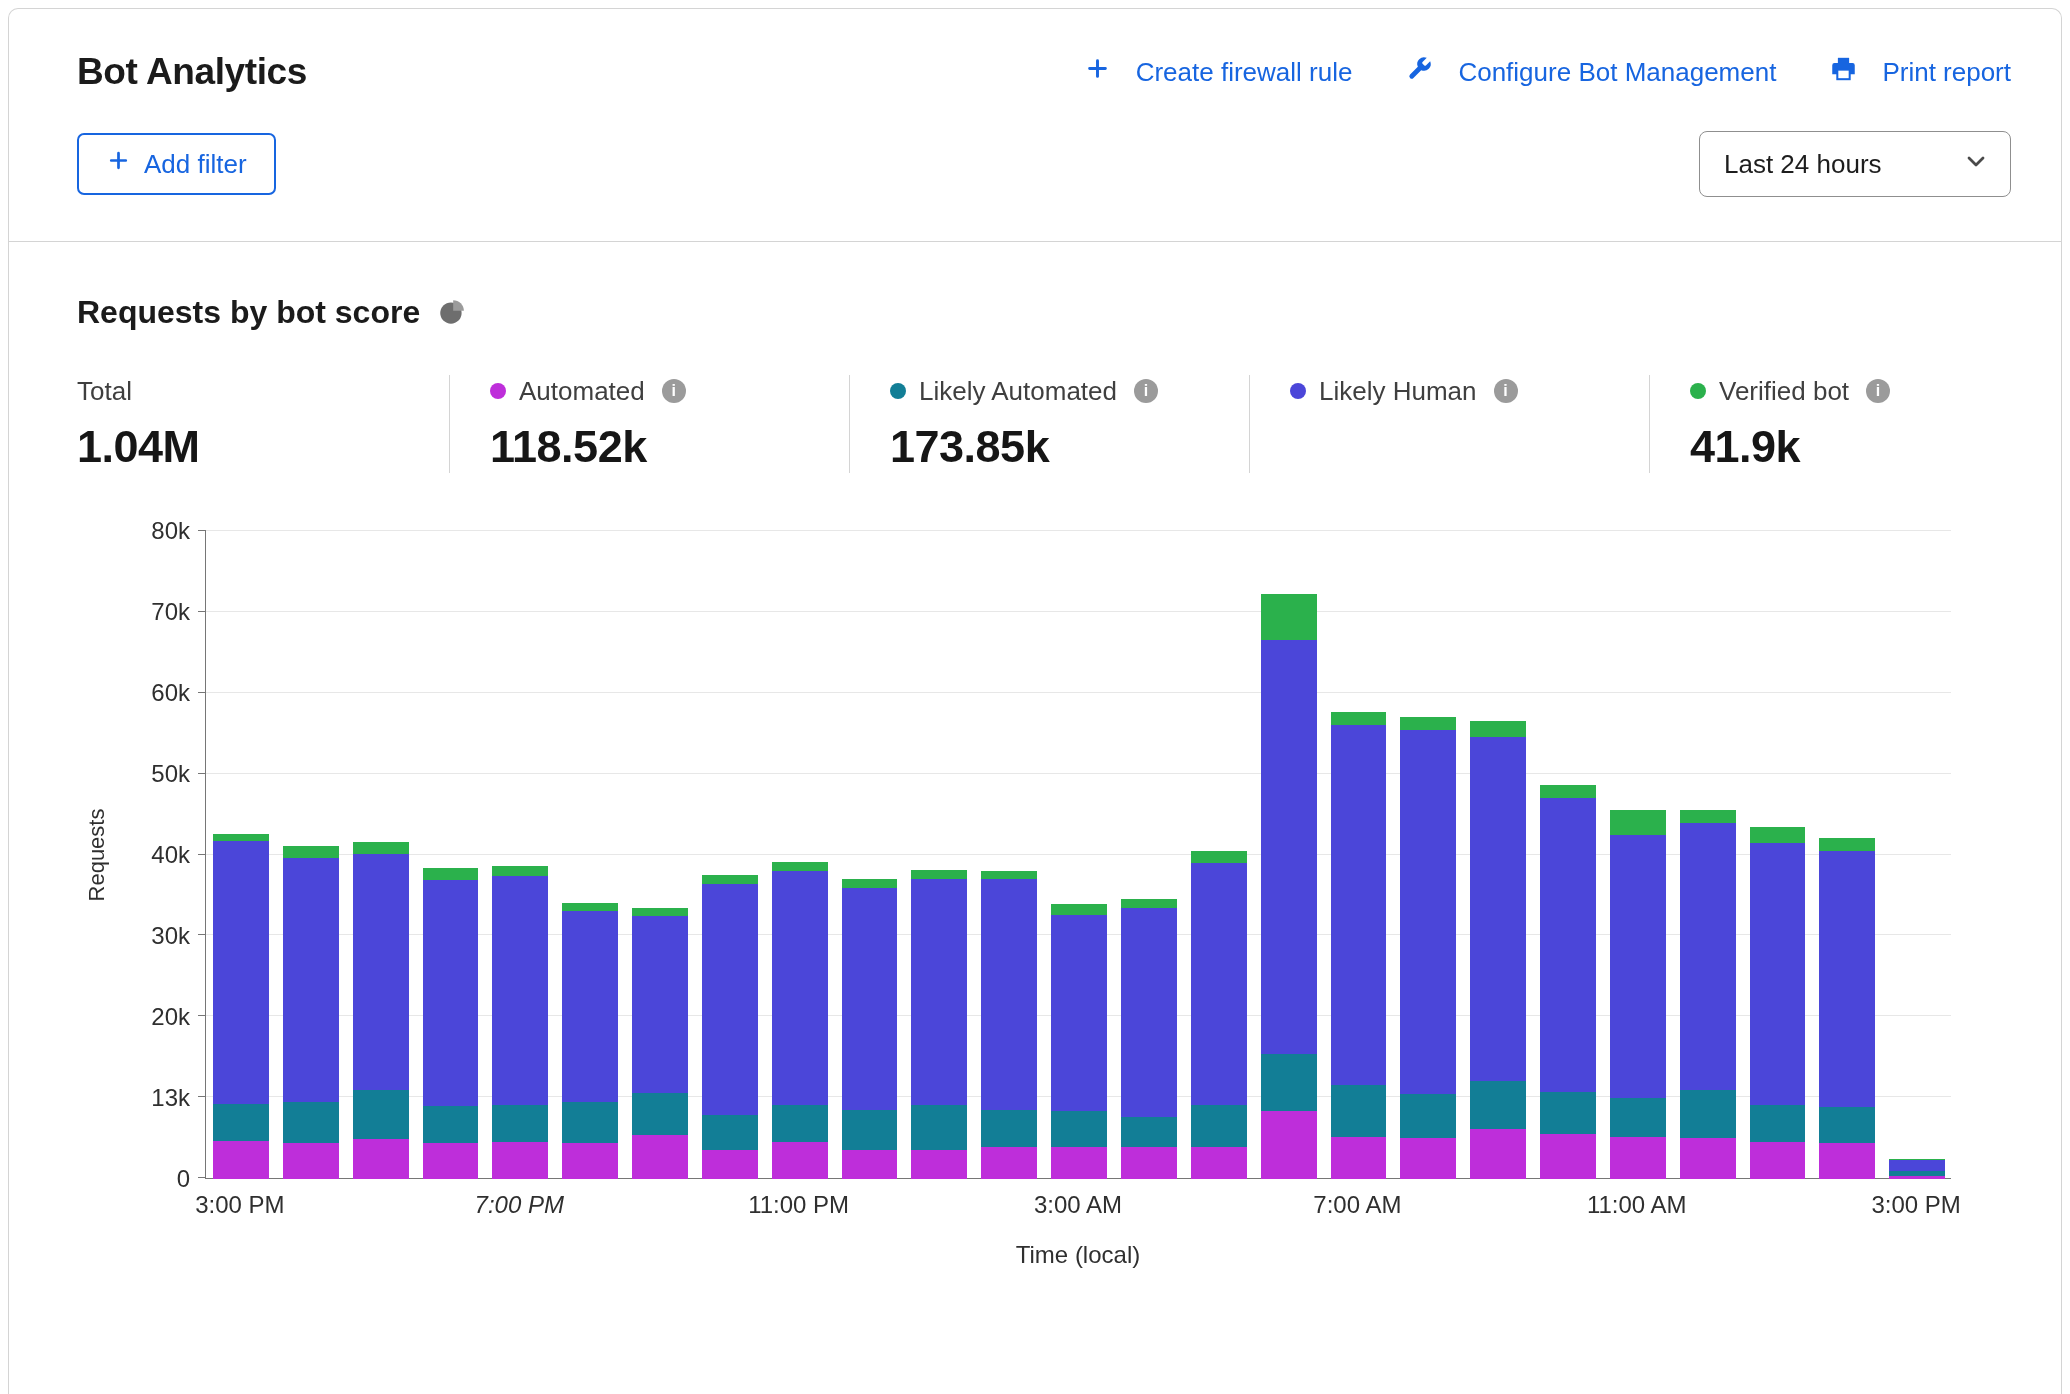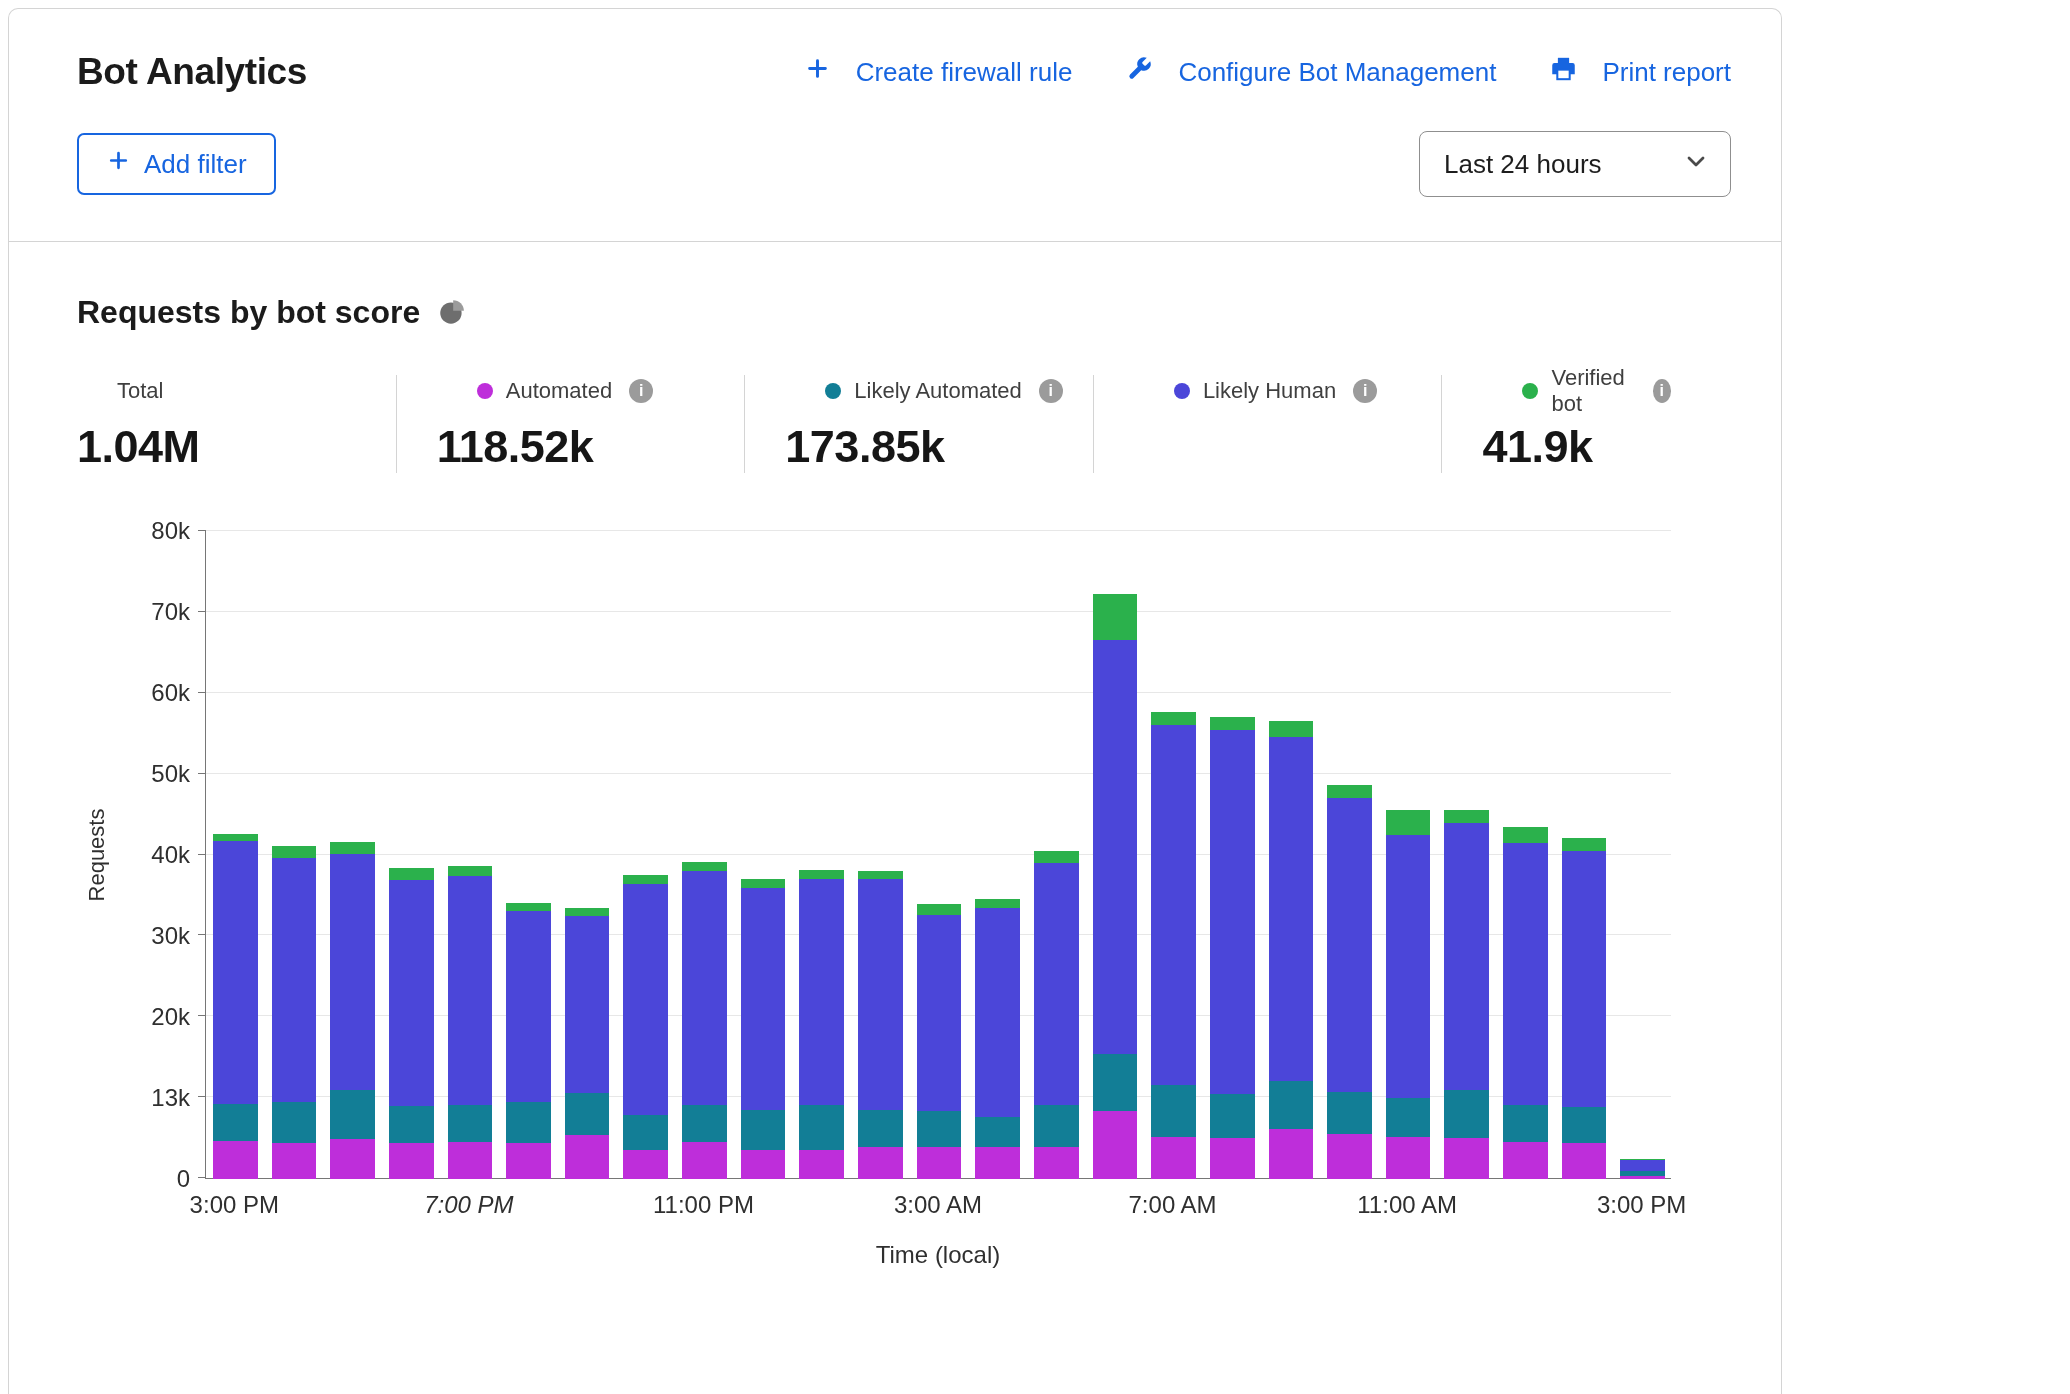--- a/index.html
+++ b/index.html
@@ -1,21 +1,21 @@
 <!DOCTYPE html>
 <html><head>
 <meta charset="utf-8">
 <style>
   * { box-sizing: border-box; margin: 0; padding: 0; }
   html, body { width: 2070px; height: 1394px; overflow: hidden; background: #fff; }
   body { font-family: "Liberation Sans", "DejaVu Sans", sans-serif; color: #1d1d1d; }
 
   .page {
     margin: 8px 8px 0 8px;
-    width: 1774px;
+    width: 2054px;
     height: 1386px;
     background: #fff;
     border: 1px solid #d4d4d4;
     border-bottom: none;
     border-radius: 10px 10px 0 0;
   }
 
   
   .page-header { padding: 42px 50px 44px 68px; border-bottom: 1px solid #d4d4d4; }
   .header-row1 { display: flex; justify-content: space-between; align-items: center; }
@@ -45,21 +45,21 @@
   .main { padding: 52px 110px 0 68px; }
   .section-title-row { display: flex; align-items: center; gap: 18px; }
   .section-title { font-size: 32px; font-weight: 700; color: #1b1b1b; }
   .pie-icon svg { width: 27px; height: 27px; display: block; }
 
   .stats { display: flex; margin-top: 44px; }
   .stat { width: 400px; }
   .stat:first-child { width: 372px; }
   .stat:last-child { width: auto; }
   .stat + .stat { border-left: 1px solid #d4d4d4; padding-left: 40px; }
-  .stat-label-row { display: flex; align-items: center; gap: 13px; height: 32px; font-size: 22px; color: #3f3f3f; margin-left: 40px; }
+  .stat-label-row { display: flex; align-items: center; gap: 13px; height: 32px; font-size: 26px; color: #3f3f3f; }
   .dot { width: 16px; height: 16px; border-radius: 50%; flex: 0 0 auto; }
   .info-icon {
     width: 24px; height: 24px; border-radius: 50%; background: #9b9b9b; color: #fff;
     display: inline-flex; align-items: center; justify-content: center;
     font-size: 16px; font-weight: 700; margin-left: 4px; cursor: pointer;
   }
   .info-icon::after { content: "i"; line-height: 1; }
   .stat-value { margin-top: 14px; font-size: 45px; font-weight: 700; color: #161616; letter-spacing: -0.5px; }
 
   

